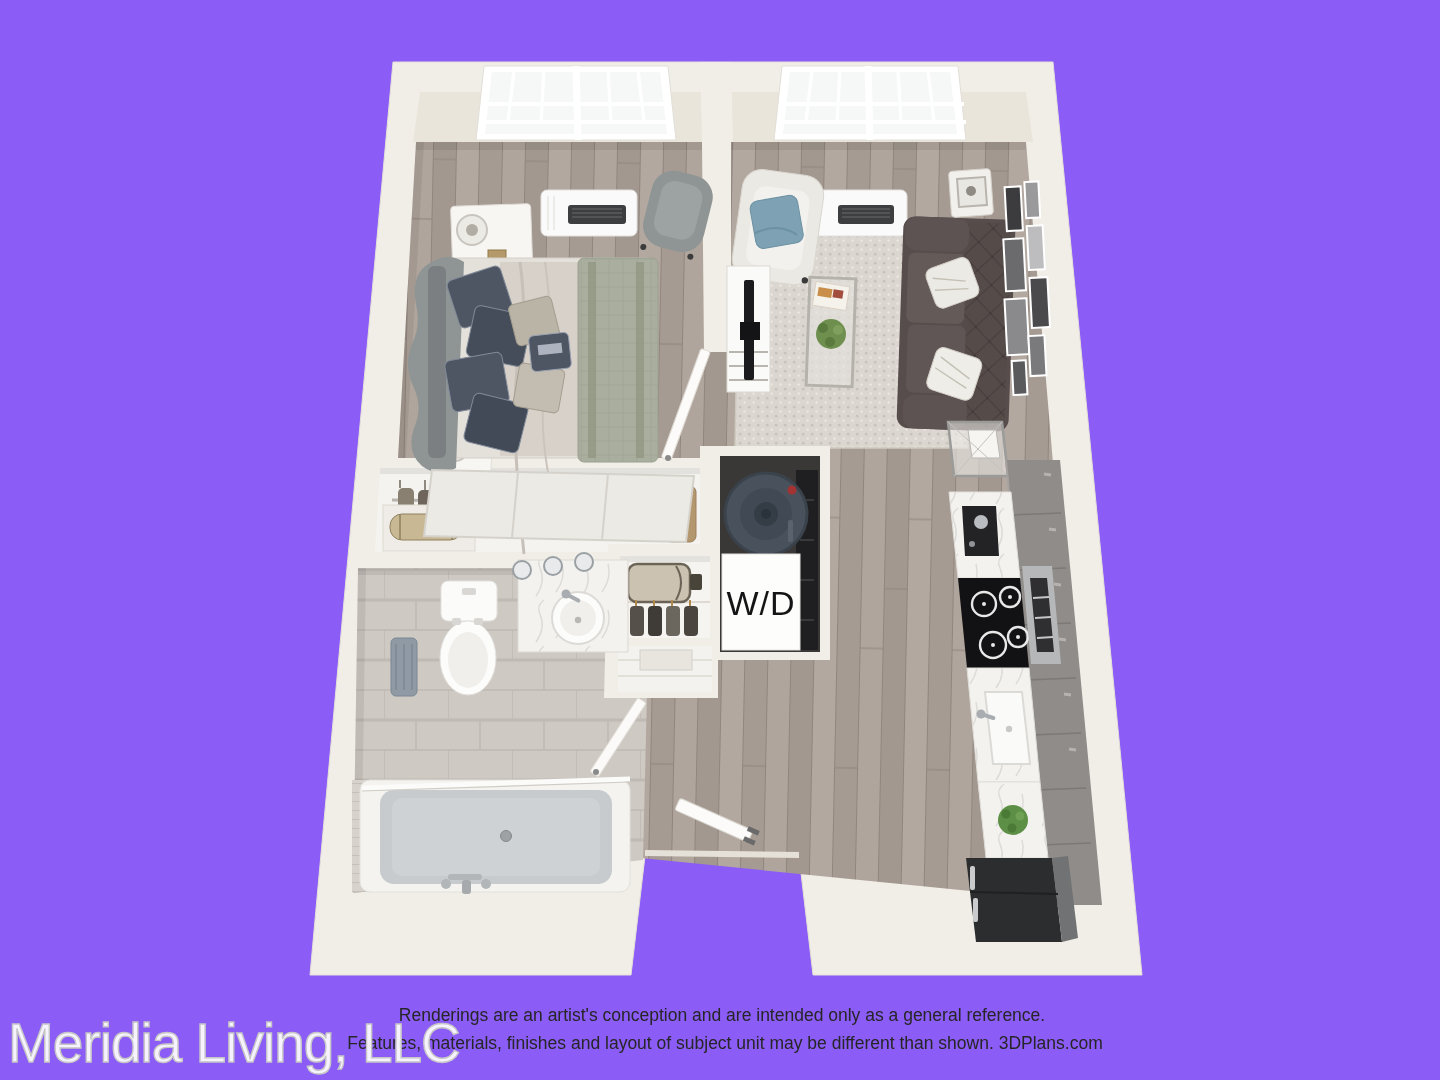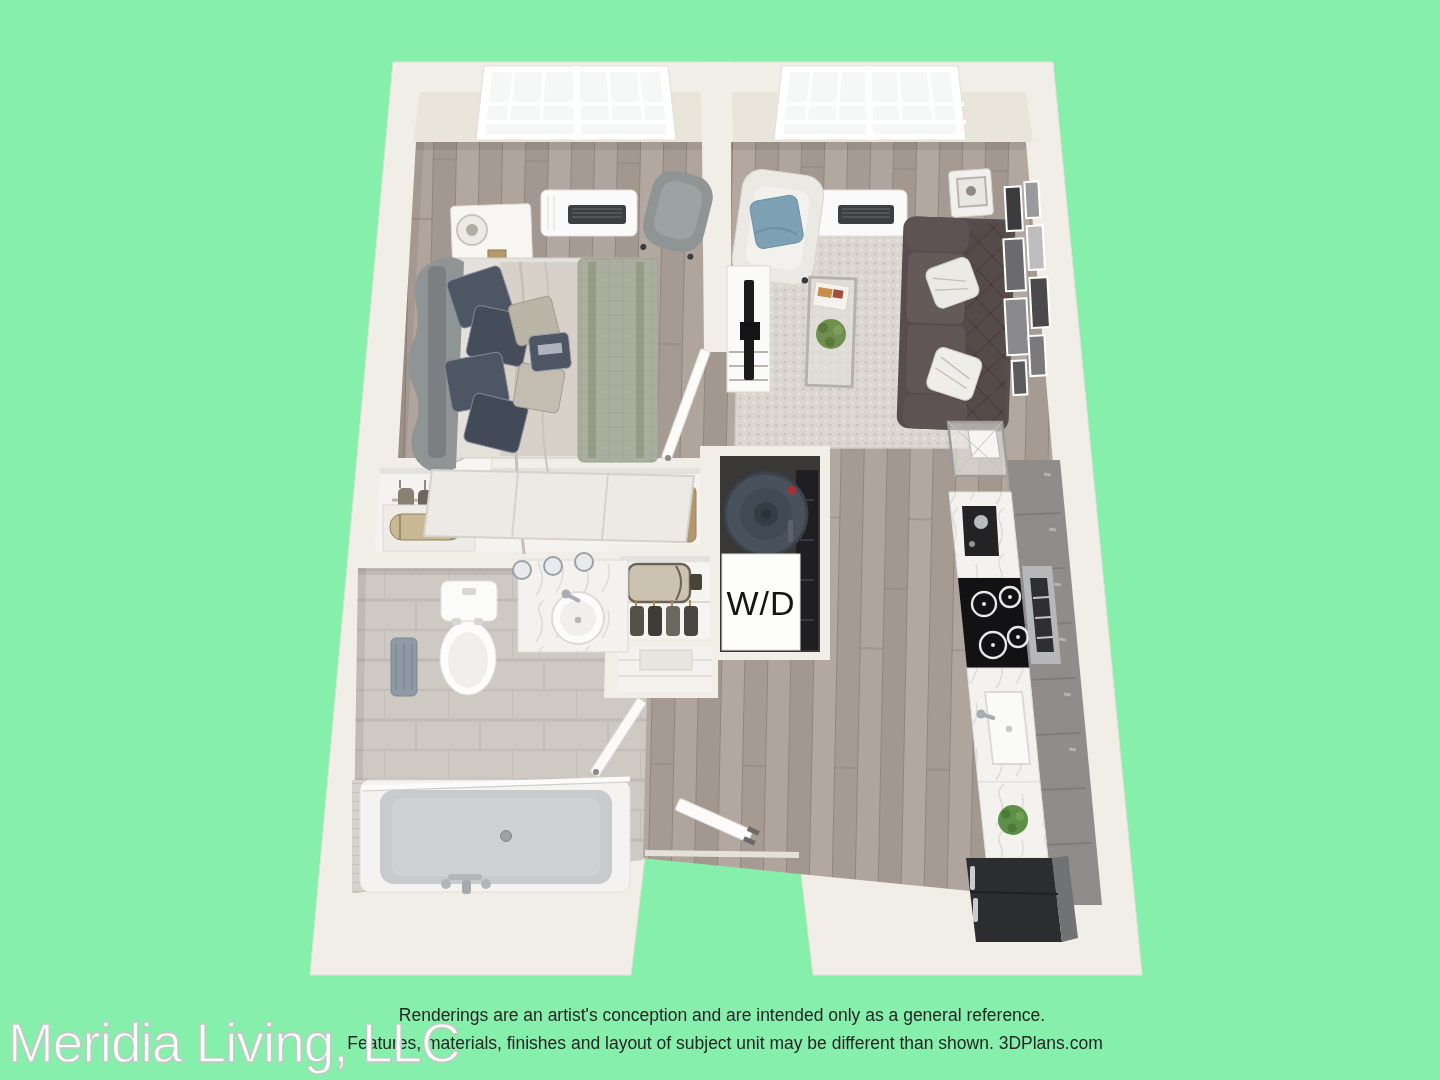--- a/index.html
+++ b/index.html
@@ -1,16 +1,16 @@
 <!DOCTYPE html>
 <html><head>
 <meta charset="utf-8">
 <style>
   html,body{margin:0;padding:0;background:#ffffff;}
-  .stage{position:relative;width:1440px;height:1080px;background:#86efac;overflow:hidden;
+  .stage{position:relative;width:1440px;height:1080px;background:#8b5cf6;overflow:hidden;
          font-family:"Liberation Sans", sans-serif;}
   svg{position:absolute;left:0;top:0;display:block;}
   text{font-family:"Liberation Sans", sans-serif;}
   .wd-label{font-size:34px;fill:#151515;letter-spacing:1px;}
   .disclaimer{font-size:17.5px;fill:#262626;}
   .watermark{font-size:55px;fill:#ffffff;fill-opacity:.92;stroke:#c6c6c6;stroke-width:1.4px;
              letter-spacing:-1px;}
 </style>
 </head>
 <body>

